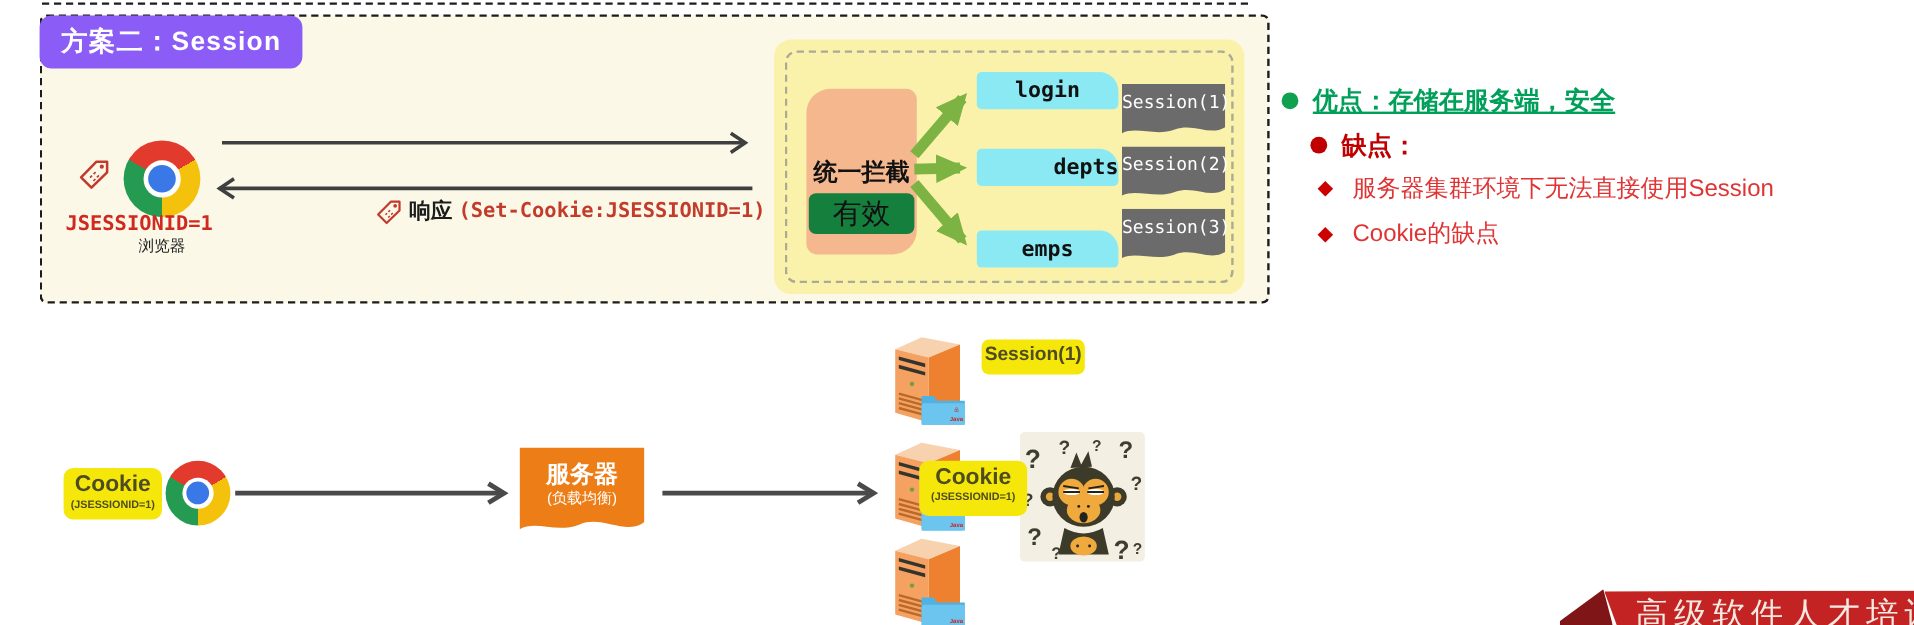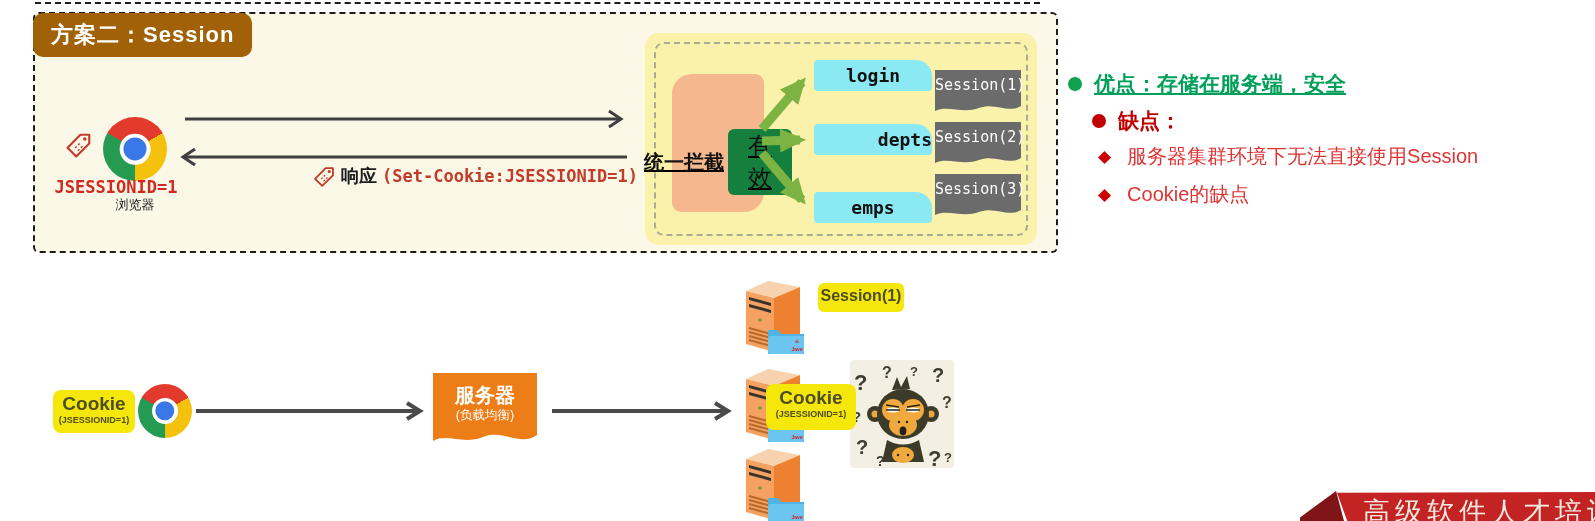--- a/index.html
+++ b/index.html
@@ -8,21 +8,21 @@
   #canvas { position:relative; width:1595px; height:521px; overflow:hidden; background:#ffffff; }
 
   
   .top-dash { position:absolute; left:35px; top:2px; width:1005px; border-top:2px dashed #1c1c1c; }
 
   
   .scheme-box { position:absolute; left:33px; top:12px; width:1025px; height:241px;
     background:#fbf8e8; border:2px dashed #1c1c1c; border-radius:6px; }
 
   .scheme-badge { position:absolute; left:-2px; top:-1px; height:44px; padding:0 18px;
-    background:#a16207; border-radius:10px; color:#ffffff; font-size:22px; font-weight:bold;
+    background:#8b5cf6; border-radius:10px; color:#ffffff; font-size:22px; font-weight:bold;
     display:flex; align-items:center; letter-spacing:1px; }
 
   .chrome { border-radius:50%; position:absolute;
     background:conic-gradient(from 300deg, #e23b2e 0 120deg, #f4c20d 0 240deg, #259a51 0 360deg); }
   .chrome .hub-white { position:absolute; left:50%; top:50%; width:48%; height:48%;
     transform:translate(-50%,-50%); background:#ffffff; border-radius:50%; }
   .chrome .hub-blue { position:absolute; left:50%; top:50%; width:36%; height:36%;
     transform:translate(-50%,-50%); background:#3b78e7; border-radius:50%; }
   .chrome-a { left:68px; top:103px; width:64px; height:64px; }
 
@@ -41,21 +41,21 @@
   .req-label { left:278px; top:76px; }
   .res-label { left:278px; top:150px; }
 
   
   .yellow-panel { position:absolute; left:610px; top:19px; width:392px; height:212px;
     background:#faf2aa; border-radius:14px; }
   .yellow-panel .inner-dash { position:absolute; inset:9px; border:2px dashed #aaaa96; border-radius:10px; }
 
   .interceptor { position:absolute; left:27px; top:41px; width:92px; height:138px;
     background:#f5b78d; border-radius:20px 9px 20px 9px;
-    display:flex; align-items:center; justify-content:center; gap:4px; padding-top:38px;text-decoration:underline; }
+    display:flex; flex-direction:column; align-items:center; justify-content:center; gap:4px; padding-top:38px; }
   .interceptor .t { font-size:20px; font-weight:600; color:#111; white-space:nowrap; }
   .valid-badge { background:#15803d; border-radius:6px; padding:1px 20px; font-size:24px; color:#111; }
 
   .endpoint { position:absolute; left:169px; width:118px; height:31px; background:#8be9f4;
     border-radius:4px 16px 4px 4px; text-align:center; line-height:31px;
     font-family:"DejaVu Sans Mono", monospace; font-size:18px; font-weight:600; color:#111; }
   .ep-0 { top:27px; } .ep-1 { top:91px;text-align:right; } .ep-2 { top:159px; }
 
   .session-doc { position:absolute; left:290px; width:86px; height:46px; }
   .sd-0 { top:37px; } .sd-1 { top:89px; } .sd-2 { top:141px; }

